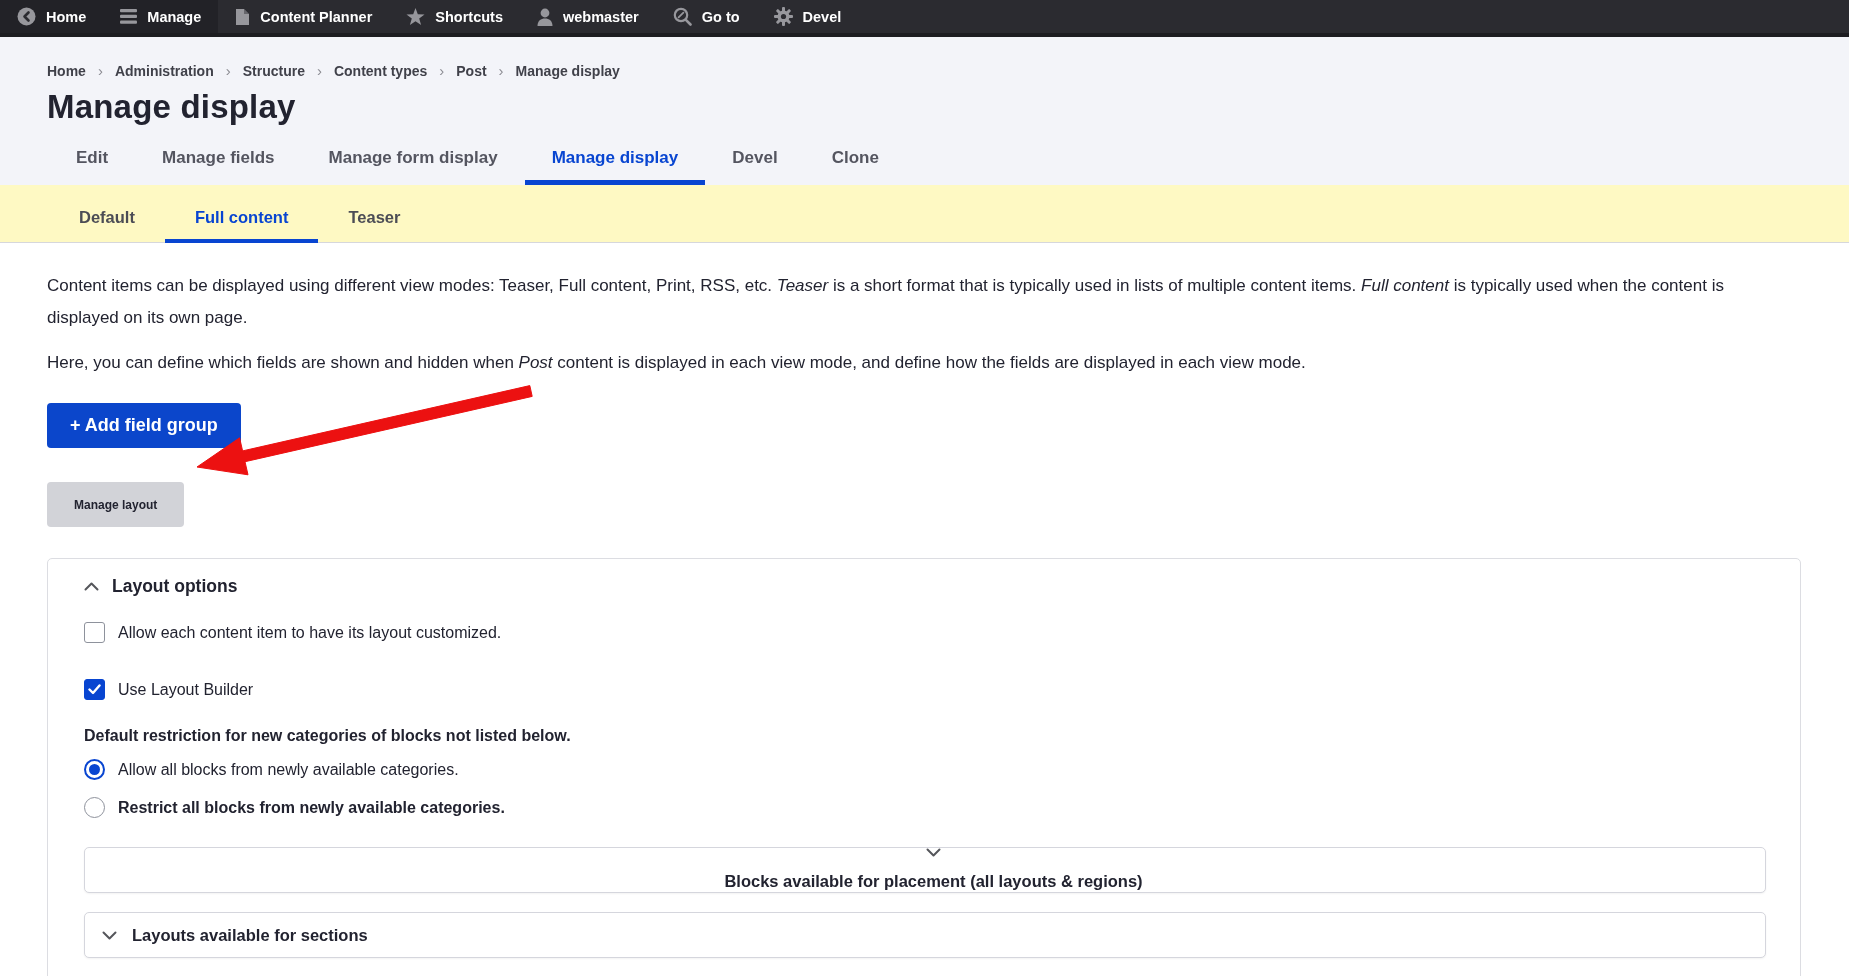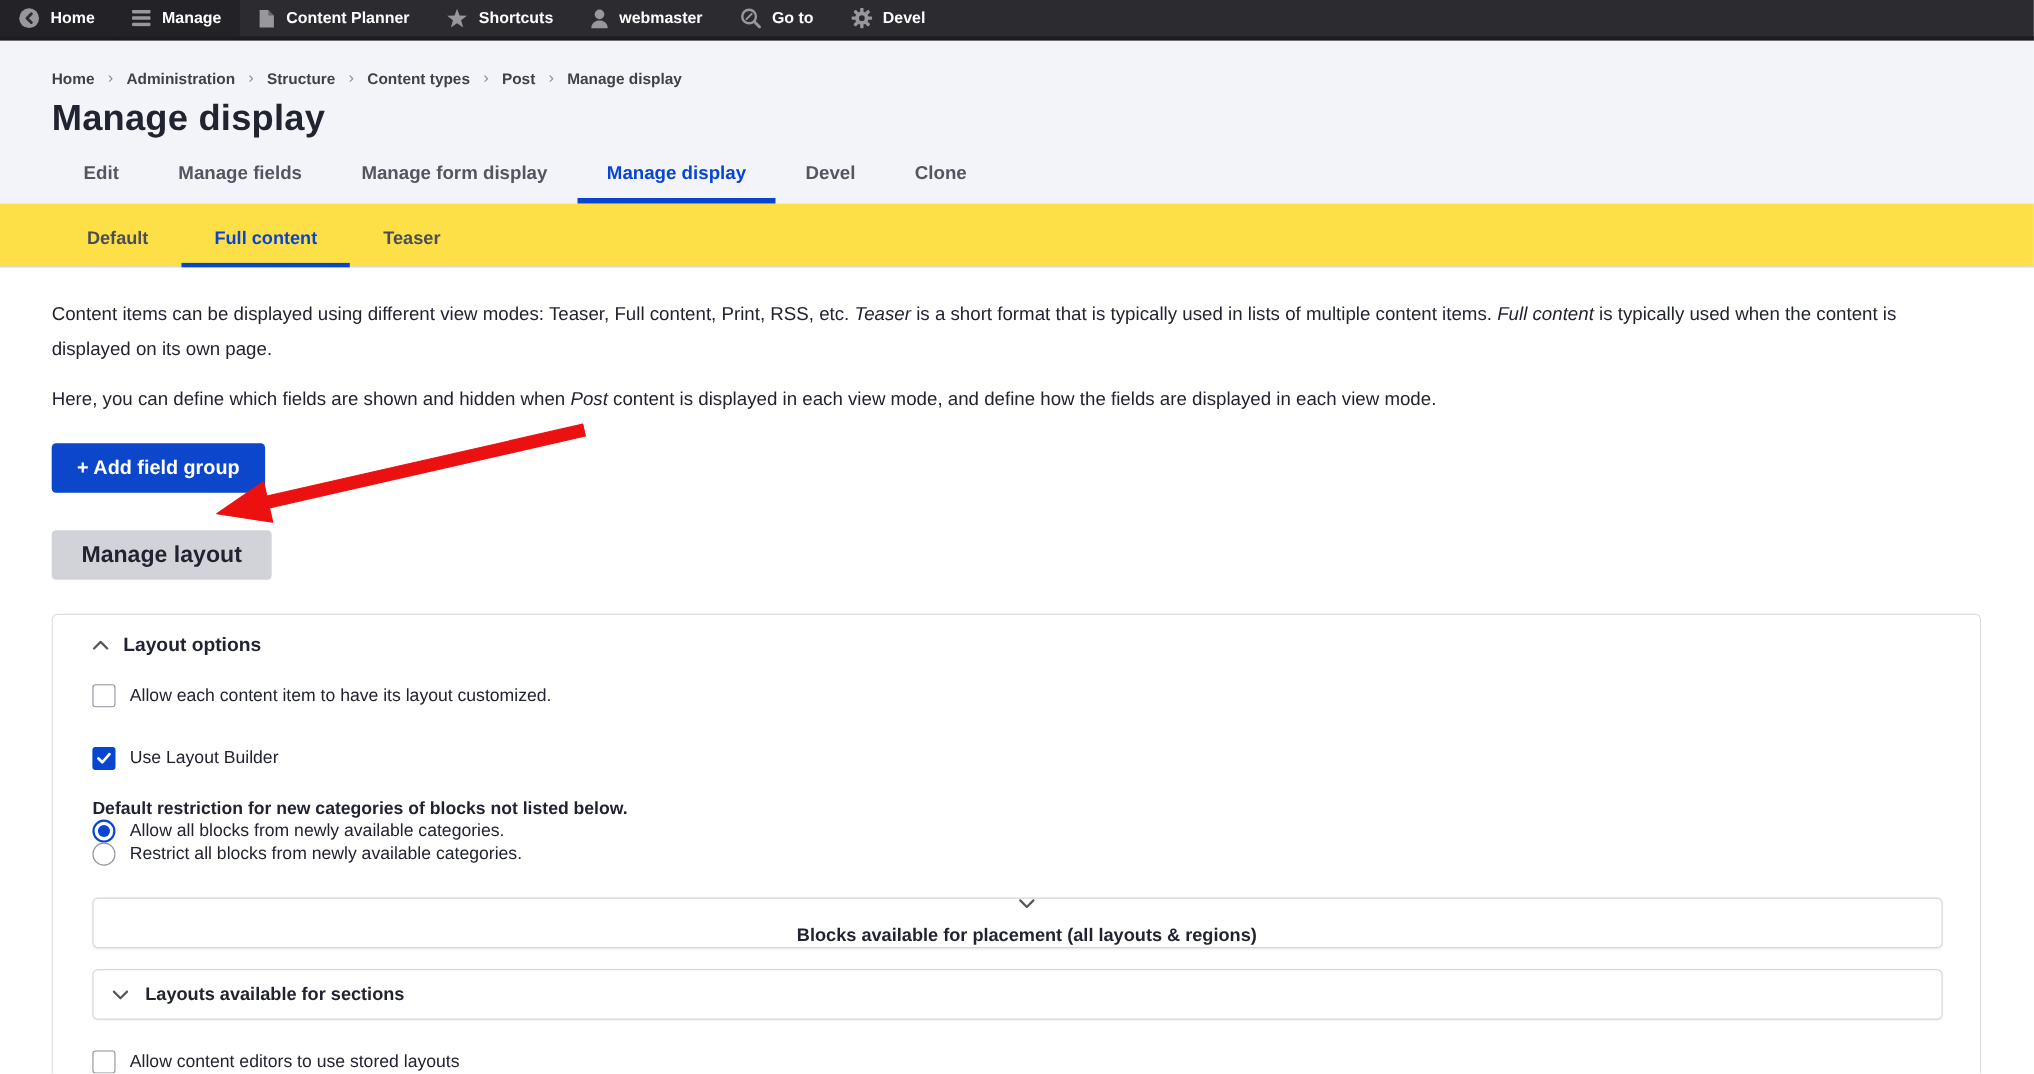--- a/index.html
+++ b/index.html
@@ -23,51 +23,51 @@
   .header{background:var(--header-bg);padding:25px 0 0 47px;}
   .breadcrumb{display:flex;align-items:center;gap:12px;font-size:14px;font-weight:bold;color:#40414a;}
   .breadcrumb a{color:#40414a;text-decoration:none;cursor:pointer;}
   .crumb-sep{color:#8c8c93;font-size:15px;font-weight:normal;}
   .page-title{font-size:33px;font-weight:bold;color:var(--text);margin:9px 0 0;letter-spacing:.2px;}
   .primary-tabs{display:flex;margin:16px 0 0 2px;}
   .ptab{padding:6px 27px 17px;font-size:17px;font-weight:bold;color:#545560;position:relative;cursor:pointer;}
   .ptab.active{color:var(--accent);}
   .ptab.active::after{content:"";position:absolute;left:0;right:0;bottom:0;height:5px;background:var(--accent);}
   
-  .subtabs{display:flex;align-items:flex-end;height:58px;padding-left:49px;border-bottom:1px solid #d6d7dc;background:#fde047;}
+  .subtabs{display:flex;align-items:flex-end;height:58px;padding-left:49px;border-bottom:1px solid #d6d7dc;background:#fef9c3;}
   .stab{padding:0 30px 15px;font-size:16.5px;font-weight:bold;color:#4c4d55;position:relative;cursor:pointer;}
   .stab.active{color:var(--accent);}
   .stab.active::after{content:"";position:absolute;left:0;right:0;bottom:-1px;height:4px;background:var(--accent);}
   
   .content{padding:0 47px;}
   .intro{font-size:17px;line-height:32px;margin:27px 0 0;max-width:1750px;}
   .intro + .intro{margin-top:13px;}
   .btn-primary{display:inline-block;margin-top:24px;background:#0b46cb;color:#fff;border:none;
     border-radius:4px;height:45px;padding:0 23px;font-family:inherit;font-size:18px;font-weight:bold;cursor:pointer;}
   .btn-secondary{display:block;margin-top:34px;background:#d2d3d8;color:var(--text);border:none;
-    border-radius:4px;height:45px;padding:0 27px;font-family:inherit;font-size:21px;font-weight:bold;cursor:pointer;}
+    border-radius:4px;height:45px;padding:0 27px;font-family:inherit;font-size:12px;font-weight:bold;cursor:pointer;}
   
   .lo-fieldset{margin-top:31px;width:1754px;height:480px;border:1px solid #dcdde2;
     border-radius:5px 5px 0 0;padding:17px 0 0 36px;background:#fff;}
   .legend-row{display:flex;align-items:center;gap:13px;font-size:17.5px;font-weight:bold;cursor:pointer;width:220px;}
   .chev{display:flex;align-items:center;}
   .form-row{display:flex;align-items:center;gap:13px;font-size:16px;}
   .cb{width:21px;height:21px;border:1px solid #8e929c;border-radius:3px;background:#fff;flex:0 0 auto;
     display:flex;align-items:center;justify-content:center;cursor:pointer;}
   .cb.checked{background:var(--accent);border-color:var(--accent);}
   .radio{width:21px;height:21px;border:1px solid #8e929c;border-radius:50%;background:#fff;flex:0 0 auto;
     display:flex;align-items:center;justify-content:center;cursor:pointer;}
   .radio.selected{border:2px solid var(--accent);}
   .radio .dot{width:11px;height:11px;border-radius:50%;background:transparent;}
   .radio.selected .dot{background:var(--accent);}
   .row-cb1{margin-top:36px;}
   .row-cb2{margin-top:25px;}
   .restriction{margin-top:27px;font-size:16px;font-weight:bold;}
-  .row-radio1{align-items:center;}
-  .row-radio2{margin-top:0;}
+  .row-radio1{margin-top:14px;align-items:center;}
+  .row-radio2{margin-top:17px;font-weight:bold;}
   .details{width:1682px;height:46px;border:1px solid #d5d6dd;border-radius:5px;
     box-shadow:0 1px 2px rgba(0,0,0,.05);display:flex;align-items:center;gap:15px;
     padding-left:17px;font-size:16.5px;font-weight:bold;cursor:pointer;background:#fff;}
   .row-det1{margin-top:29px;flex-direction:column;}
   .row-det2{margin-top:19px;}
   .row-cb3{margin-top:28px;}
   
   .arrow-overlay{position:absolute;left:180px;top:370px;width:372px;height:132px;pointer-events:none;z-index:5;}
 </style>
 </head>

